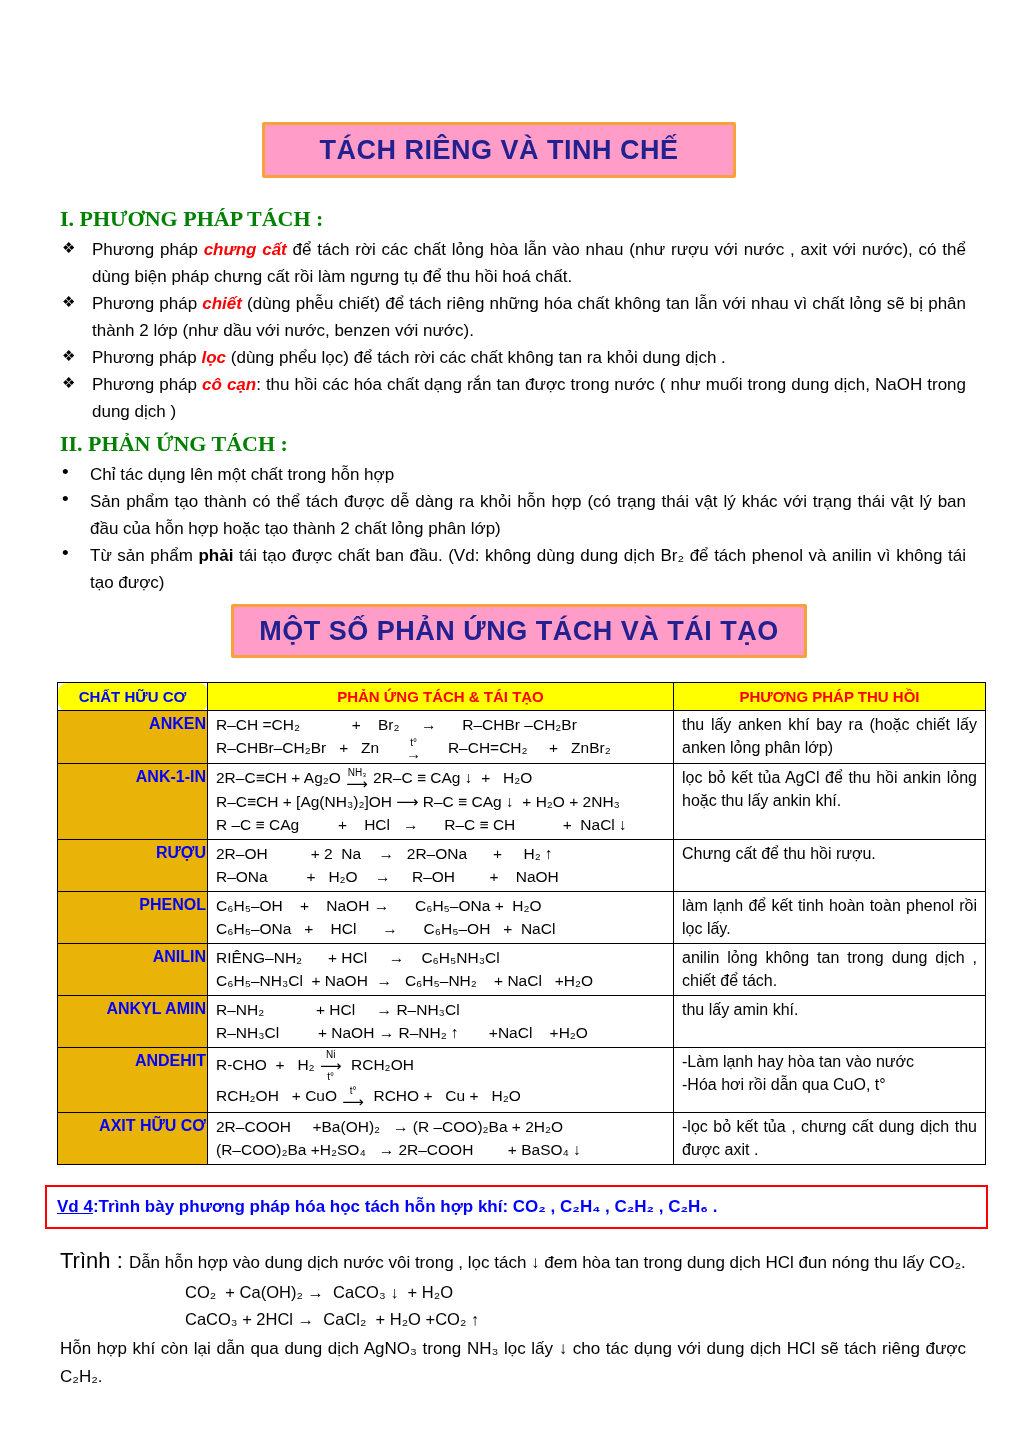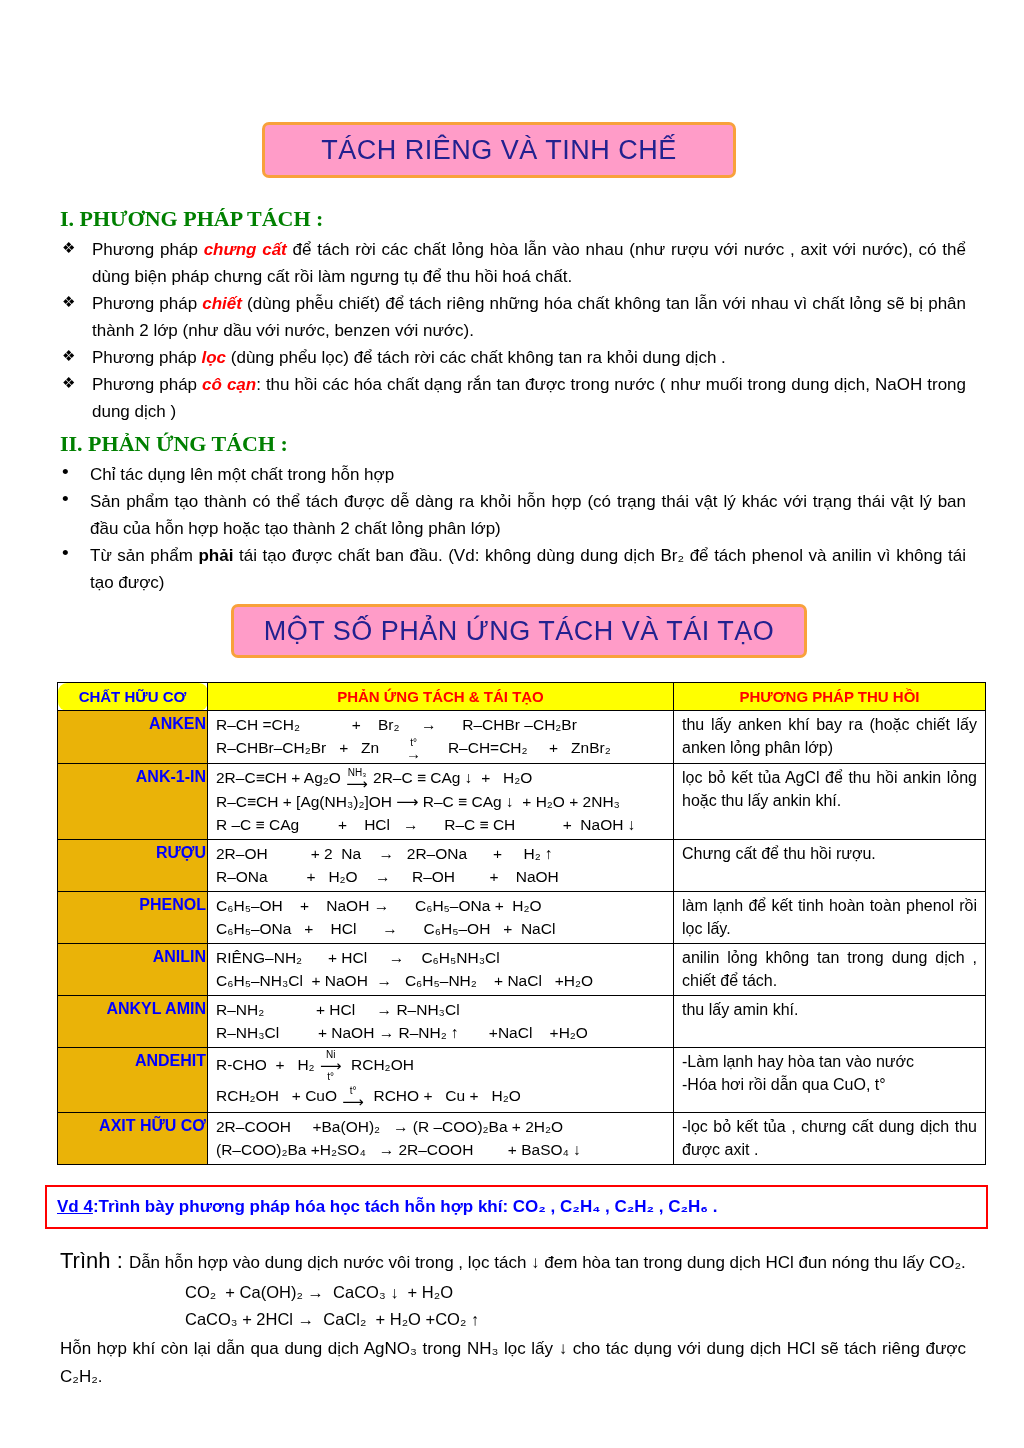--- a/index.html
+++ b/index.html
@@ -1,21 +1,21 @@
 <!DOCTYPE html>
 <html><head>
 <meta charset="utf-8">
 <style>
   html,body { margin:0; padding:0; background:#ffffff; }
   body { width:1024px; height:1448px; font-family:"Liberation Sans","DejaVu Sans",sans-serif; color:#000; }
   .page { position:relative; width:1024px; height:1448px; overflow:hidden; }
 
   
-  .banner { background:#FF9CC8; border:3px solid #F8A13B; border-radius:7px;
-            color:#22218F; font-weight:normal; text-align:center;
+  .banner { background:#FF9CC8; border:3px solid #F8A13B; border-radius:2px;
+            color:#22218F; font-weight:bold; text-align:center;
             display:flex; align-items:center; justify-content:center; letter-spacing:.5px; }
   .banner-1 { width:468px; height:50px; margin:122px 0 0 262px; font-size:27px; }
   .banner-2 { width:570px; height:48px; margin:8px 0 0 231px; font-size:27px; }
 
   .green-heading { font-family:"Liberation Serif","DejaVu Serif",serif; color:#008000;
                    font-size:22px; font-weight:bold; margin:28px 0 4px 60px; }
   .green-heading.second { margin-top:6px; }
 
   .bullet-item { display:flex; margin:0 58px 0 62px; }
   .bullet-glyph { width:30px; flex:none; font-size:15px; padding-top:3px; }
@@ -120,21 +120,21 @@
       <td class="method-cell">
         <div>thu lấy anken khí bay ra (hoặc chiết lấy anken lỏng phân lớp)</div>
       </td>
     </tr>
 
     <tr>
       <td class="label-cell">ANK-1-IN</td>
       <td class="eq-cell">
         <div class="eq"><span>2R–C≡CH + Ag₂O </span><span class="rx"><span class="rx-top">NH₃</span><span class="rx-arrow">⟶</span></span><span> 2R–C ≡ CAg ↓  +   H₂O</span></div>
         <div class="eq">R–C≡CH + [Ag(NH₃)₂]OH ⟶ R–C ≡ CAg ↓  + H₂O + 2NH₃</div>
-        <div class="eq">R –C ≡ CAg         +    HCl   →      R–C ≡ CH           +  NaOH ↓</div>
+        <div class="eq">R –C ≡ CAg         +    HCl   →      R–C ≡ CH           +  NaCl ↓</div>
       </td>
       <td class="method-cell">
         <div>lọc bỏ kết tủa AgCl để thu hồi ankin lỏng hoặc thu lấy ankin khí.</div>
       </td>
     </tr>
 
     <tr>
       <td class="label-cell">RƯỢU</td>
       <td class="eq-cell">
         <div class="eq">2R–OH          + 2  Na    →   2R–ONa      +     H₂ ↑</div>

